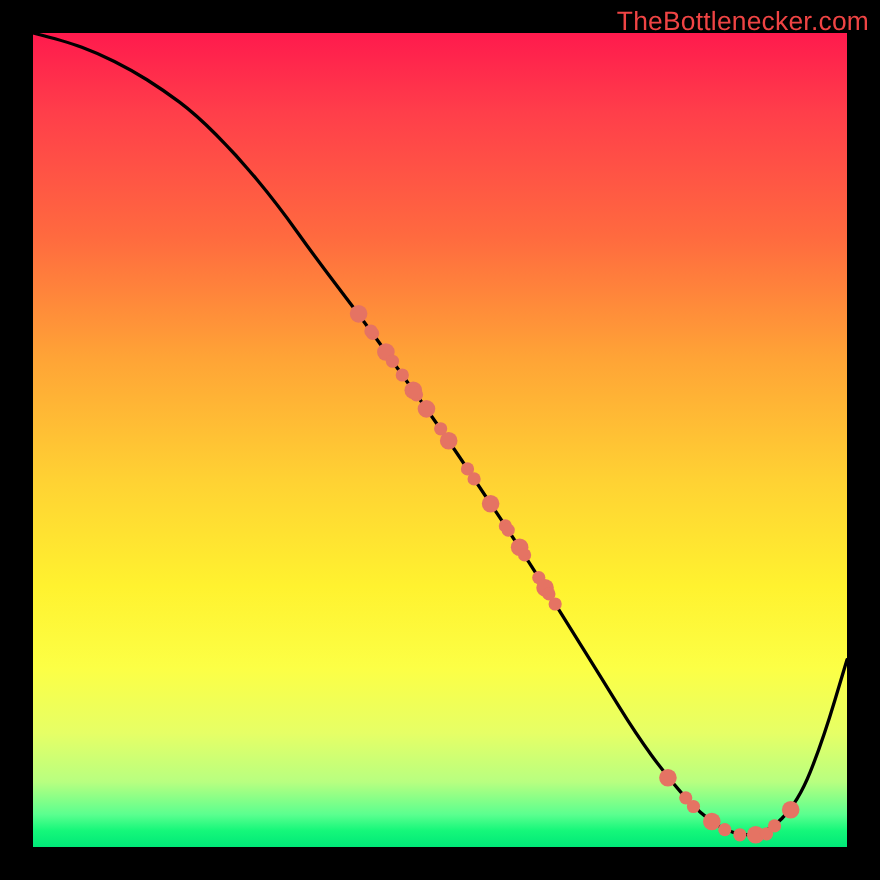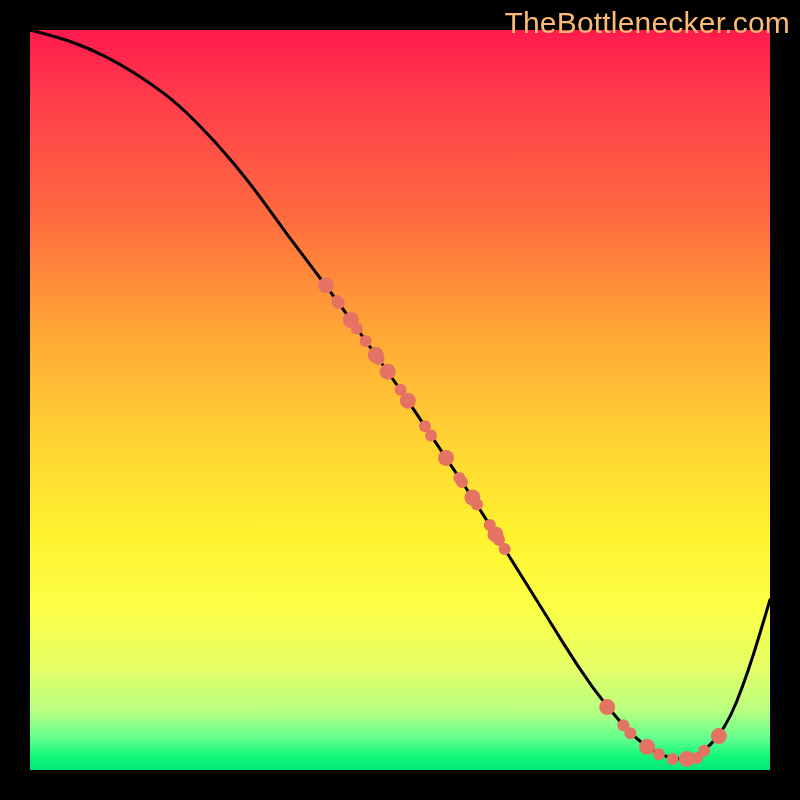--- a/index.html
+++ b/index.html
@@ -38,22 +38,22 @@
       #b8ff80 92%,
       #5bff8f 96%,
       #15f77a 98%,
       #00e878 100%
     );
   }
   .watermark {
     position: absolute;
     top: 6px;
     right: 10px;
-    color: #fdba74;
-    font-size: 30px;
+    color: #ef4444;
+    font-size: 24px;
     font-weight: 500;
     letter-spacing: 0.2px;
     user-select: none;
   }
   svg.curve {
     position: absolute;
     left: 0;
     top: 0;
     width: 740px;
     height: 740px;

